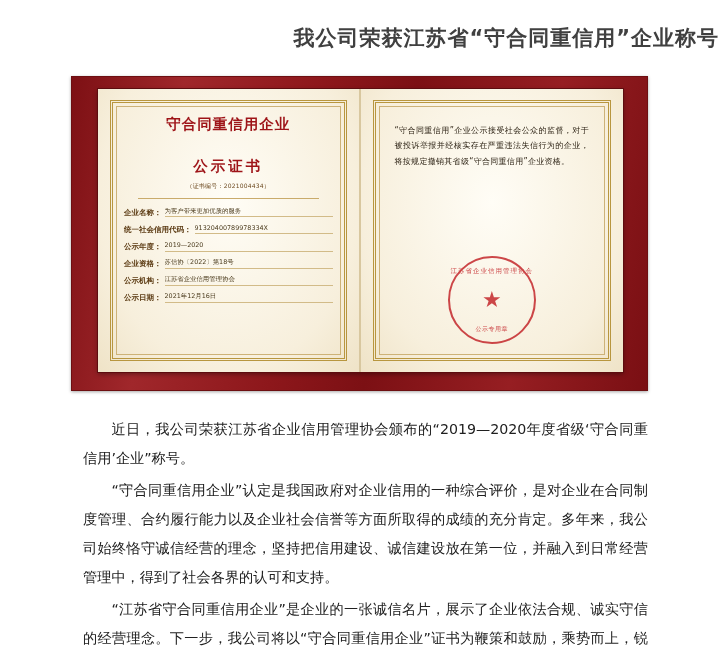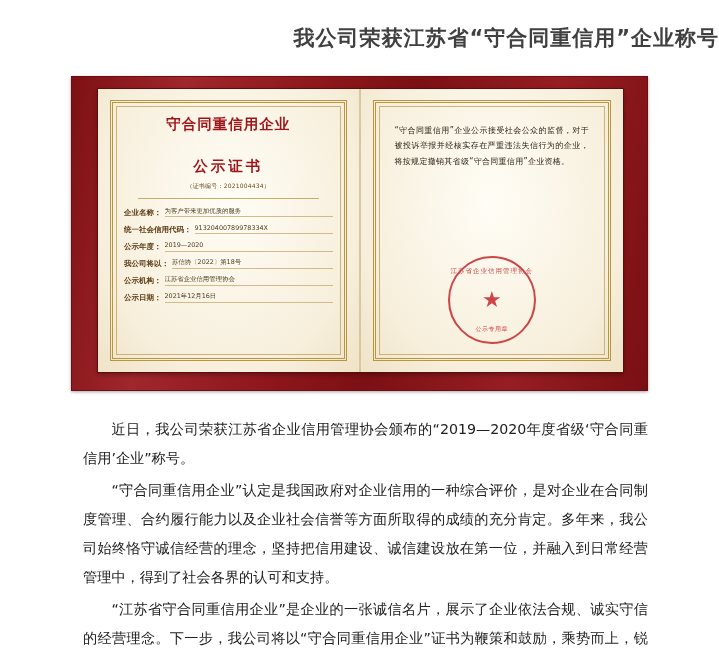--- a/index.html
+++ b/index.html
@@ -231,21 +231,21 @@
             </div>
             <div class="cert-field">
               <span class="label">统一社会信用代码：</span>
               <span class="value">91320400789978334X</span>
             </div>
             <div class="cert-field">
               <span class="label">公示年度：</span>
               <span class="value">2019—2020</span>
             </div>
             <div class="cert-field">
-              <span class="label">我公司将以：</span>
+              <span class="label">企业资格：</span>
               <span class="value">苏信协〔2022〕第18号</span>
             </div>
             <div class="cert-field">
               <span class="label">公示机构：</span>
               <span class="value">江苏省企业信用管理协会</span>
             </div>
             <div class="cert-field">
               <span class="label">公示日期：</span>
               <span class="value">2021年12月16日</span>
             </div>

